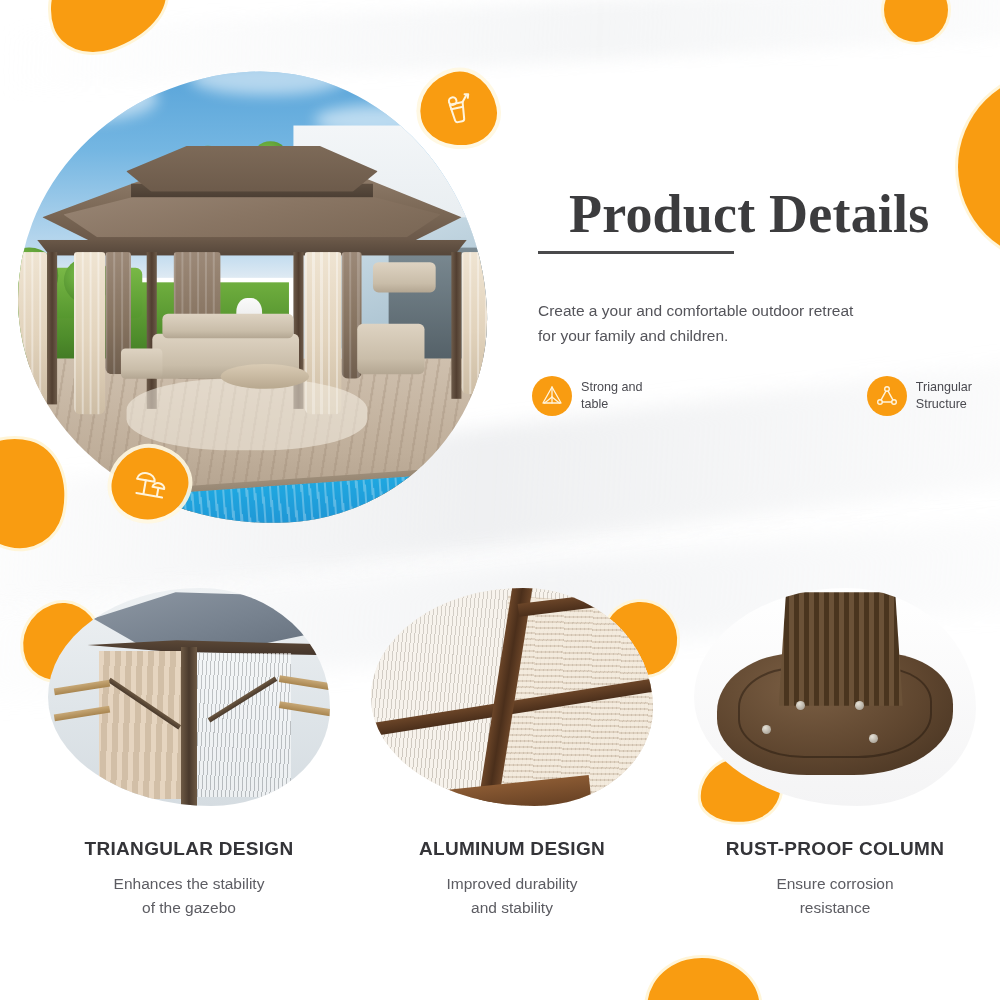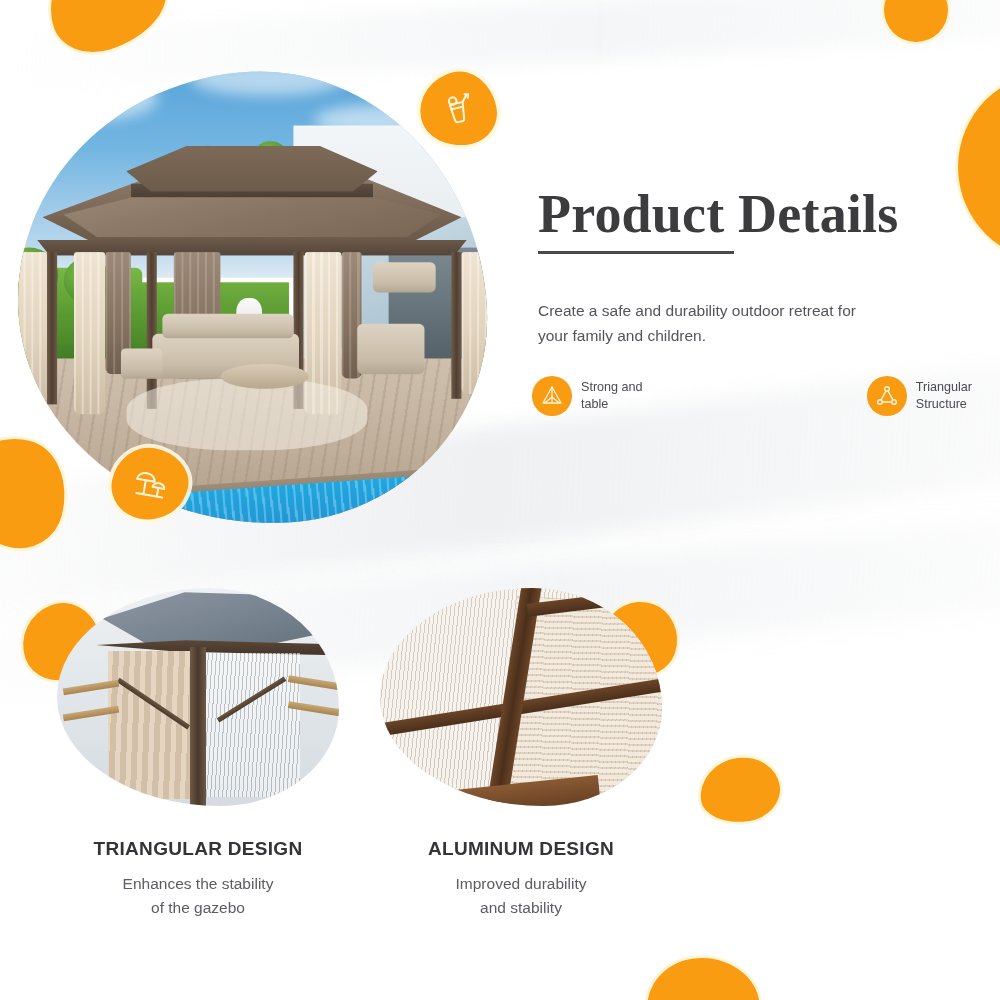--- a/index.html
+++ b/index.html
@@ -208,42 +208,42 @@
   .vase {
     position:absolute; background:linear-gradient(180deg,#fafafa,#dcdcdc);
     border-radius:42% 42% 46% 46% / 30% 30% 60% 60%;
   }
 
   
   #right-col { position:absolute; left:538px; top:186px; width:420px; z-index:5; }
   #page-title {
     font-family:"Liberation Serif", serif;
     font-weight:700; font-size:54px; line-height:1.05; color:#3c3c3e;
-    letter-spacing:.2px; white-space:nowrap;
+    letter-spacing:.2px; white-space:nowrap;margin-left:31px;
   }
   #title-underline { width:196px; height:3px; background:#4a4a4c; margin-top:8px; }
   #subtitle {
     margin-top:44px; font-size:15.5px; line-height:1.62; color:#54545a; max-width:330px;
   }
 
   
   #features { position:absolute; left:532px; top:376px; width:440px; display:flex; z-index:5;justify-content:space-between; }
   .feature { display:flex; align-items:center; }
   .feature + .feature { margin-left:23px; }
   .f-icon {
     width:40px; height:40px; border-radius:50%; background:#F99C11;
     display:flex; align-items:center; justify-content:center; flex:0 0 40px;
   }
   .f-icon svg { width:24px; height:24px; }
   .f-label {
     margin-left:9px; font-size:12.6px; line-height:1.34; color:#4a4a50; white-space:pre-line;
   }
 
   
-  #cards { position:absolute; left:16px; top:588px; width:877px; height:380px; z-index:5; }
+  #cards { position:absolute; left:7px; top:588px; width:877px; height:380px; z-index:5; }
   .card { position:absolute; width:320px; }
   #card-1 { left:22px; }
   #card-2 { left:345px; }
   #card-3 { left:668px; }
 
   .card-photo {
     position:relative; width:282px; height:218px; margin:0 auto;
     border-radius:54% 46% 42% 58% / 50% 55% 45% 50%;
     overflow:hidden;
   }
@@ -427,21 +427,21 @@
       <path d="M12 13.5 V25"></path>
       <path d="M18.5 18 a5 4 0 0 1 10 0 z"></path>
       <path d="M23.5 18 V25"></path>
       <path d="M6 25.5 h22"></path>
     </svg>
   </div>
 
   <div id="right-col">
     <div id="page-title">Product Details</div>
     <div id="title-underline"></div>
-    <div id="subtitle">Create a safe and durability outdoor
+    <div id="subtitle">Create a your and comfortable outdoor
 retreat for your family and children.</div>
   </div>
 
   <div id="features">
 
     <div class="feature">
       <div class="f-icon">
         <svg viewBox="0 0 24 24" fill="none" stroke="#FFF4DC" stroke-width="1.3" stroke-linejoin="round" stroke-linecap="round">
           <path d="M12 3 L21 19 H3 Z"></path>
           <path d="M12 3 L12 19"></path>
@@ -500,16 +500,30 @@
         <div class="c2-beam-h"></div>
         <div class="c2-beam-v"></div>
         <div class="c2-beam-t"></div>
         <div class="c2-base"></div>
       </div>
       <div class="card-title">ALUMINUM DESIGN</div>
       <div class="card-desc">Improved durability
 and stability</div>
     </div>
 
+    <div class="card" id="card-3">
+      <div class="card-photo">
+        <div class="c3-bg"></div>
+        <div class="c3-plate"></div>
+        <div class="c3-col"></div>
+        <div class="c3-bolt" style="left:24%;top:63%;"></div>
+        <div class="c3-bolt" style="left:62%;top:67%;"></div>
+        <div class="c3-bolt" style="left:36%;top:52%;"></div>
+        <div class="c3-bolt" style="left:57%;top:52%;"></div>
+      </div>
+      <div class="card-title">RUST-PROOF COLUMN</div>
+      <div class="card-desc">Ensure corrosion
+resistance</div>
+    </div>
 
   </div>
 
 </div>
 
 </body></html>

